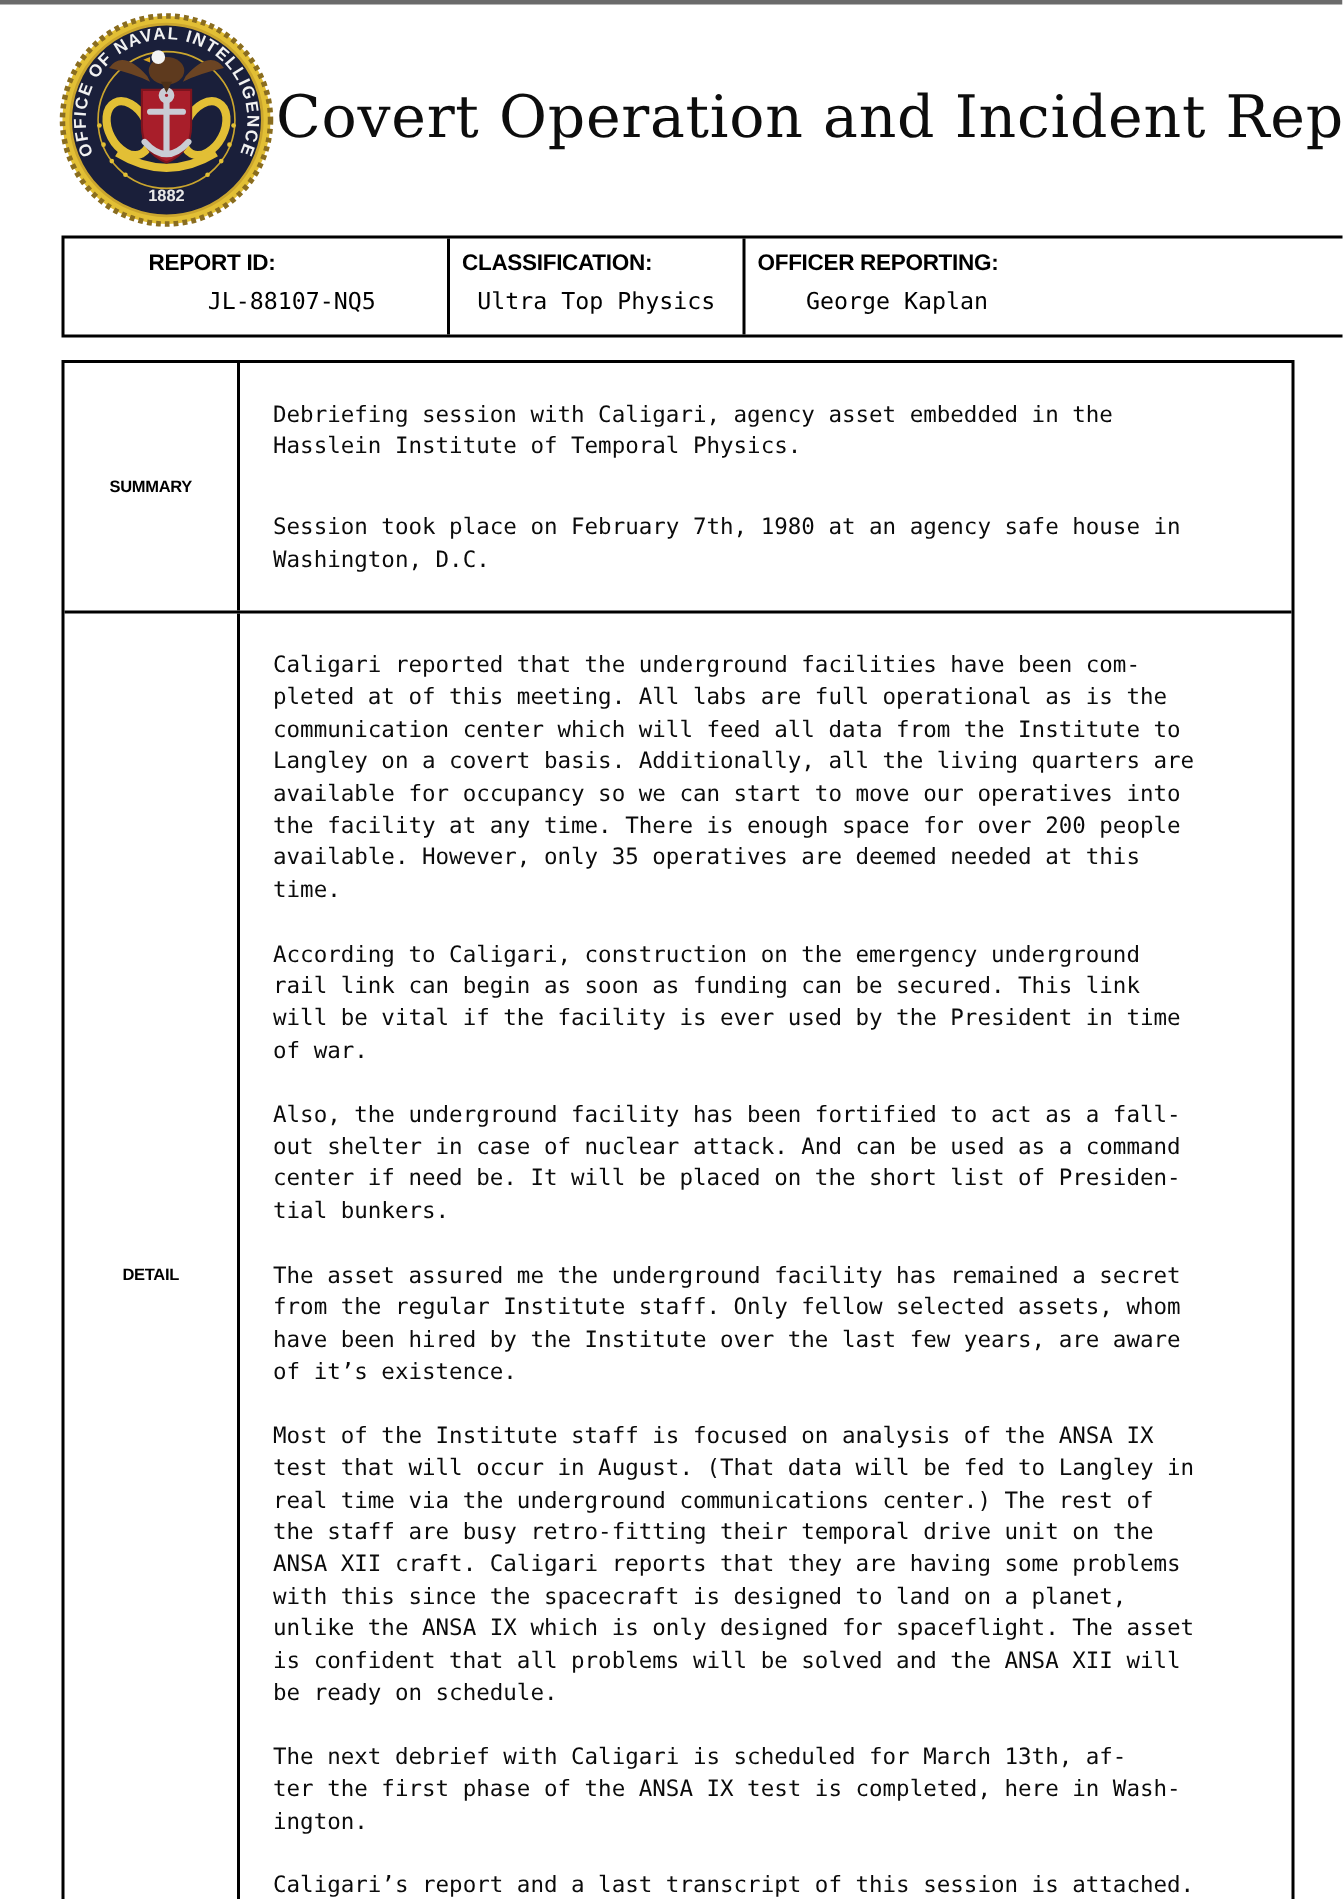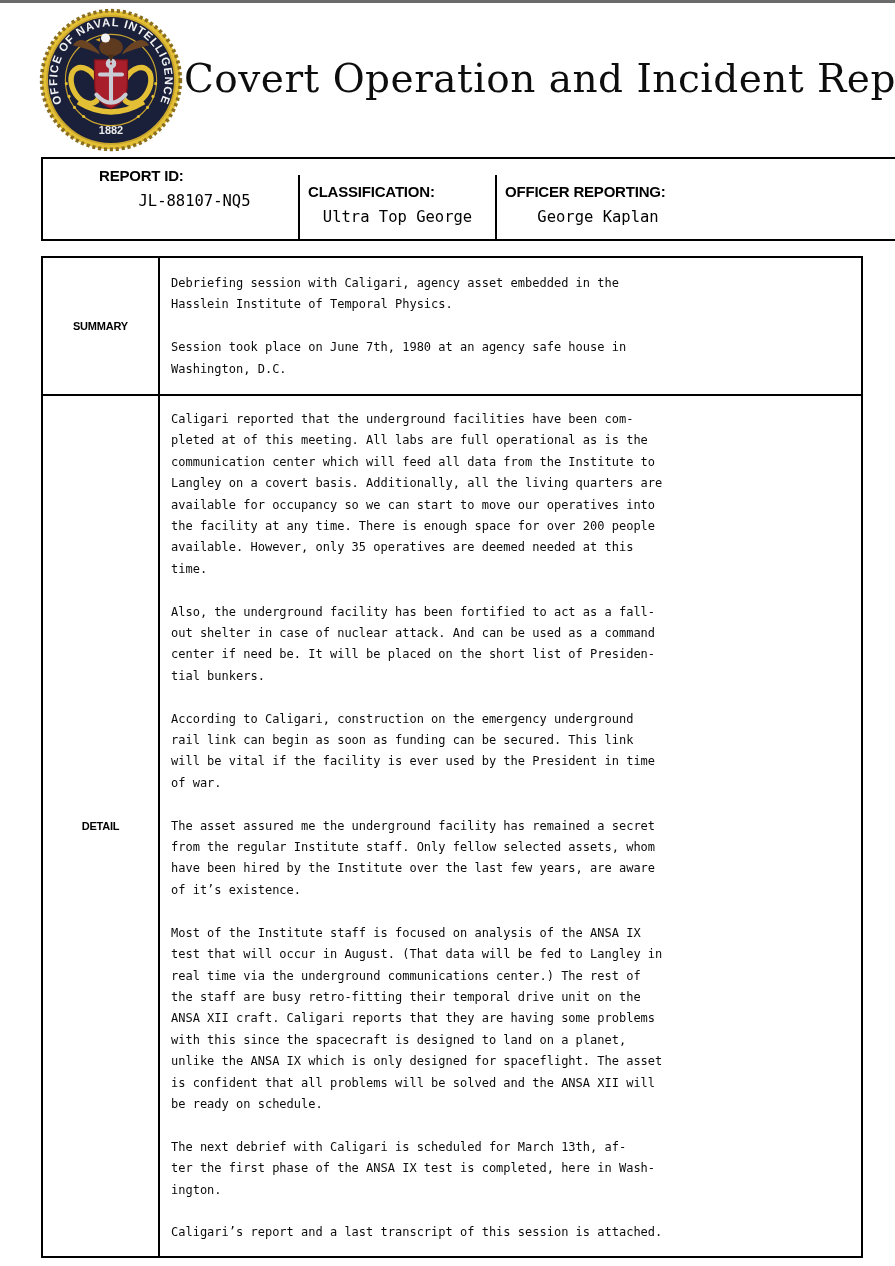--- a/index.html
+++ b/index.html
@@ -39,21 +39,21 @@
   .info-table {
     margin:4px 0 0 41px;
     width:818px;
     display:grid;
     grid-template-columns:207px 197px 204px 1fr;
     border:2px solid #000;
     background:#fff;
     padding-left:48px;
   }
   .info-cell { padding:7px 8px 12px 8px; }
-  .info-cell + .info-cell { border-left:2px solid #000;margin-top:16px; }
+  .info-cell + .info-cell { border-left:2px solid #000; }
   .info-label {
     font-size:15px;
     font-weight:bold;
     letter-spacing:-0.2px;
     line-height:19px;
     color:#000;
   }
   .info-value {
     font-family:"DejaVu Sans Mono", monospace;
     font-size:15.5px;
@@ -87,23 +87,23 @@
   .content-cell {
     padding:13px 10px 12px 11px;
   }
   .row-summary .content-cell {
     min-height:111px;
     display:flex;
     flex-direction:column;
     justify-content:center;
   }
   .content-cell p {
-    margin:0;
+    margin:11px;
     font-family:"DejaVu Sans Mono", monospace;
-    font-size:12px;
+    font-size:15px;
     line-height:21.4px;
     white-space:pre-wrap;
     color:#0b0b0b;
   }
   .content-cell p + p { margin-top:21.4px; }
 </style>
 </head>
 <body>
 
 <div class="top-edge"></div>
@@ -166,57 +166,57 @@
   <div class="page-title">Covert Operation and Incident Report</div>
 </div>
 
 <div class="info-table">
   <div class="info-cell">
     <div class="info-label">REPORT ID:</div>
     <div class="info-value">JL-88107-NQ5</div>
   </div>
   <div class="info-cell">
     <div class="info-label">CLASSIFICATION:</div>
-    <div class="info-value">Ultra Top George</div>
+    <div class="info-value">Ultra Top Physics</div>
   </div>
   <div class="info-cell">
     <div class="info-label">OFFICER REPORTING:</div>
     <div class="info-value">George Kaplan</div>
   </div>
 </div>
 
 <div class="report-table">
   <div class="report-row row-summary">
     <div class="label-cell">SUMMARY</div>
     <div class="content-cell">
       <p>Debriefing session with Caligari, agency asset embedded in the
 Hasslein Institute of Temporal Physics.</p>
-      <p>Session took place on June 7th, 1980 at an agency safe house in
+      <p>Session took place on February 7th, 1980 at an agency safe house in
 Washington, D.C.</p>
     </div>
   </div>
   <div class="report-row row-detail">
     <div class="label-cell">DETAIL</div>
     <div class="content-cell">
       <p>Caligari reported that the underground facilities have been com-
 pleted at of this meeting. All labs are full operational as is the
 communication center which will feed all data from the Institute to
 Langley on a covert basis. Additionally, all the living quarters are
 available for occupancy so we can start to move our operatives into
 the facility at any time. There is enough space for over 200 people
 available. However, only 35 operatives are deemed needed at this
 time.</p>
+      <p>According to Caligari, construction on the emergency underground
+rail link can begin as soon as funding can be secured. This link
+will be vital if the facility is ever used by the President in time
+of war.</p>
       <p>Also, the underground facility has been fortified to act as a fall-
 out shelter in case of nuclear attack. And can be used as a command
 center if need be. It will be placed on the short list of Presiden-
 tial bunkers.</p>
-      <p>According to Caligari, construction on the emergency underground
-rail link can begin as soon as funding can be secured. This link
-will be vital if the facility is ever used by the President in time
-of war.</p>
       <p>The asset assured me the underground facility has remained a secret
 from the regular Institute staff. Only fellow selected assets, whom
 have been hired by the Institute over the last few years, are aware
 of it’s existence.</p>
       <p>Most of the Institute staff is focused on analysis of the ANSA IX
 test that will occur in August. (That data will be fed to Langley in
 real time via the underground communications center.) The rest of
 the staff are busy retro-fitting their temporal drive unit on the
 ANSA XII craft. Caligari reports that they are having some problems
 with this since the spacecraft is designed to land on a planet,

